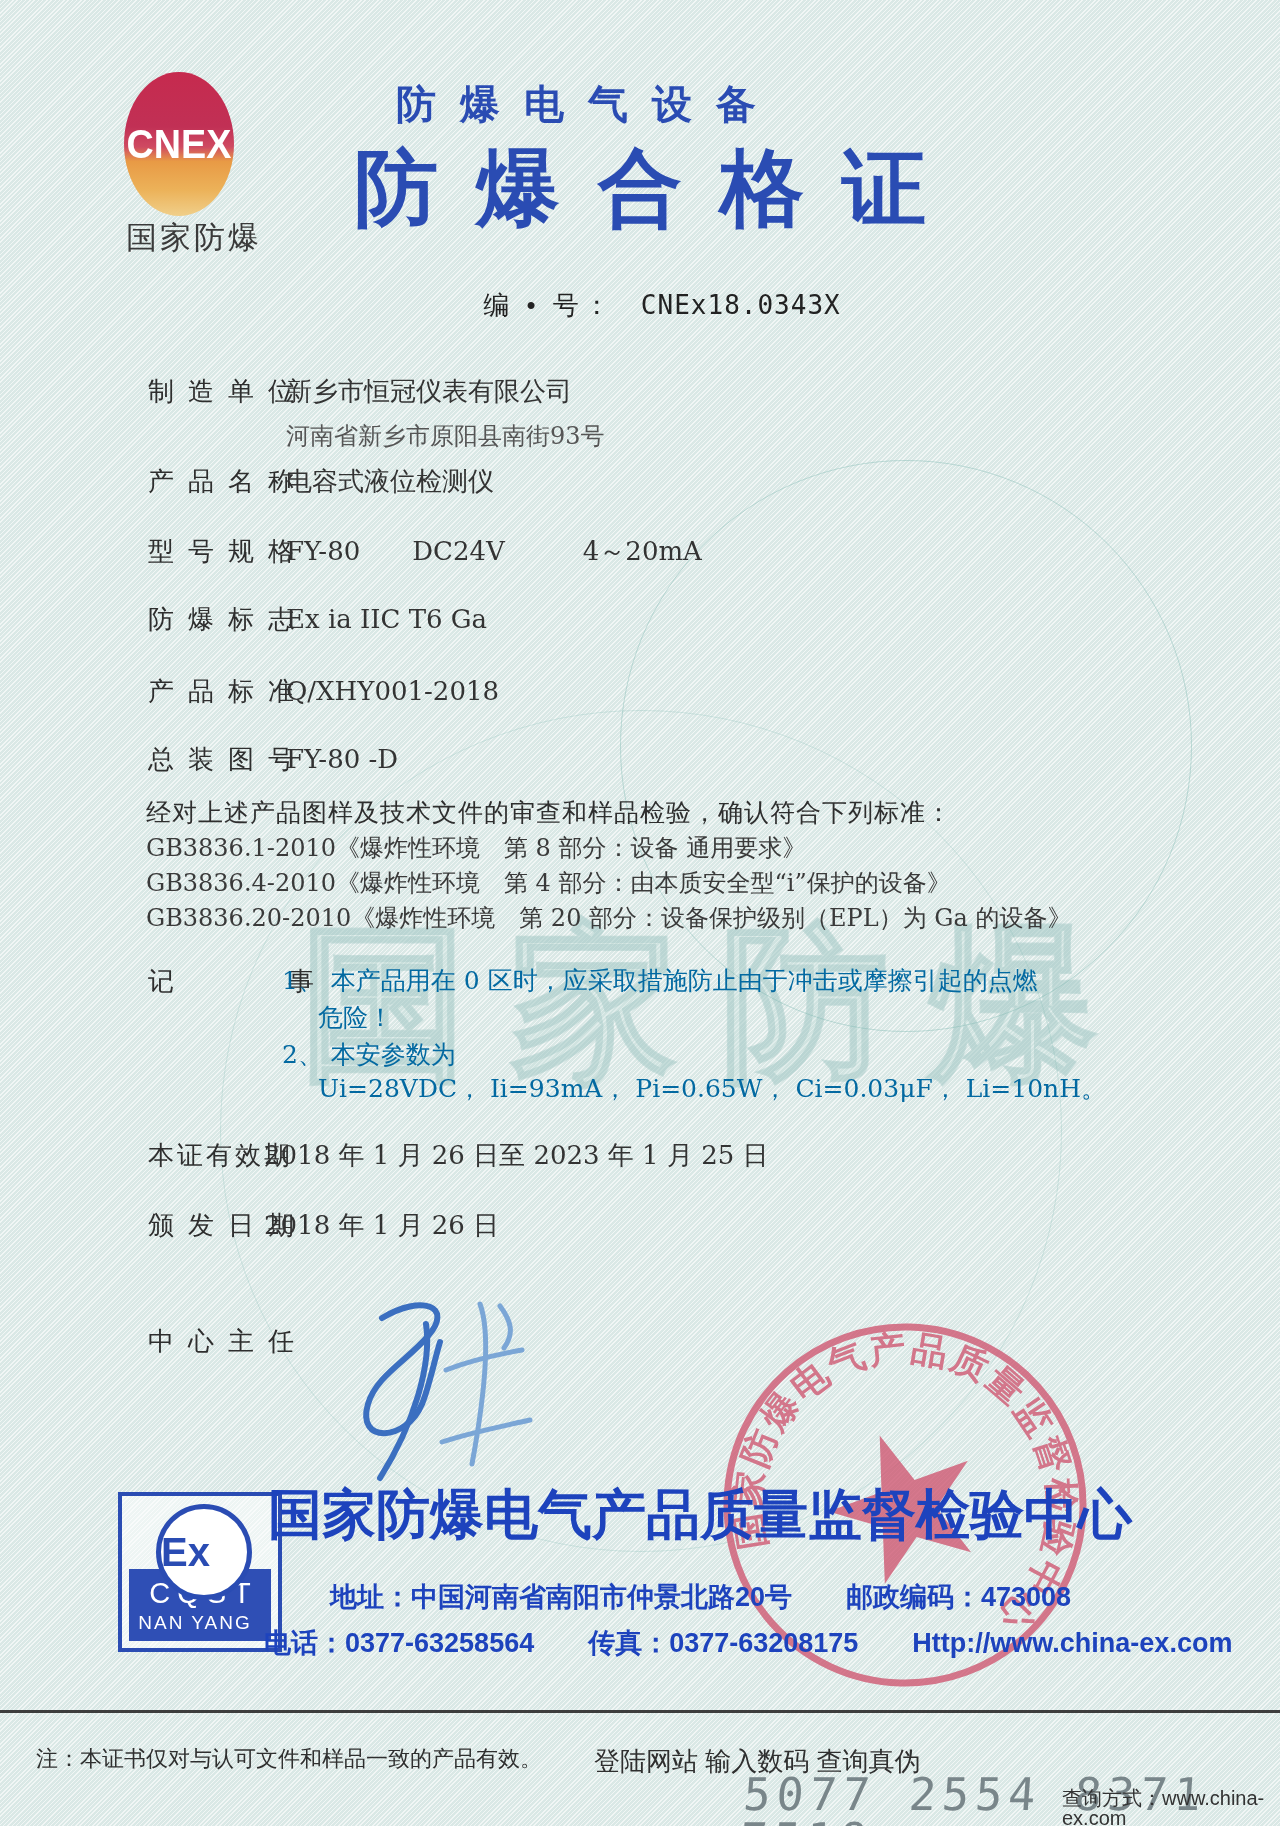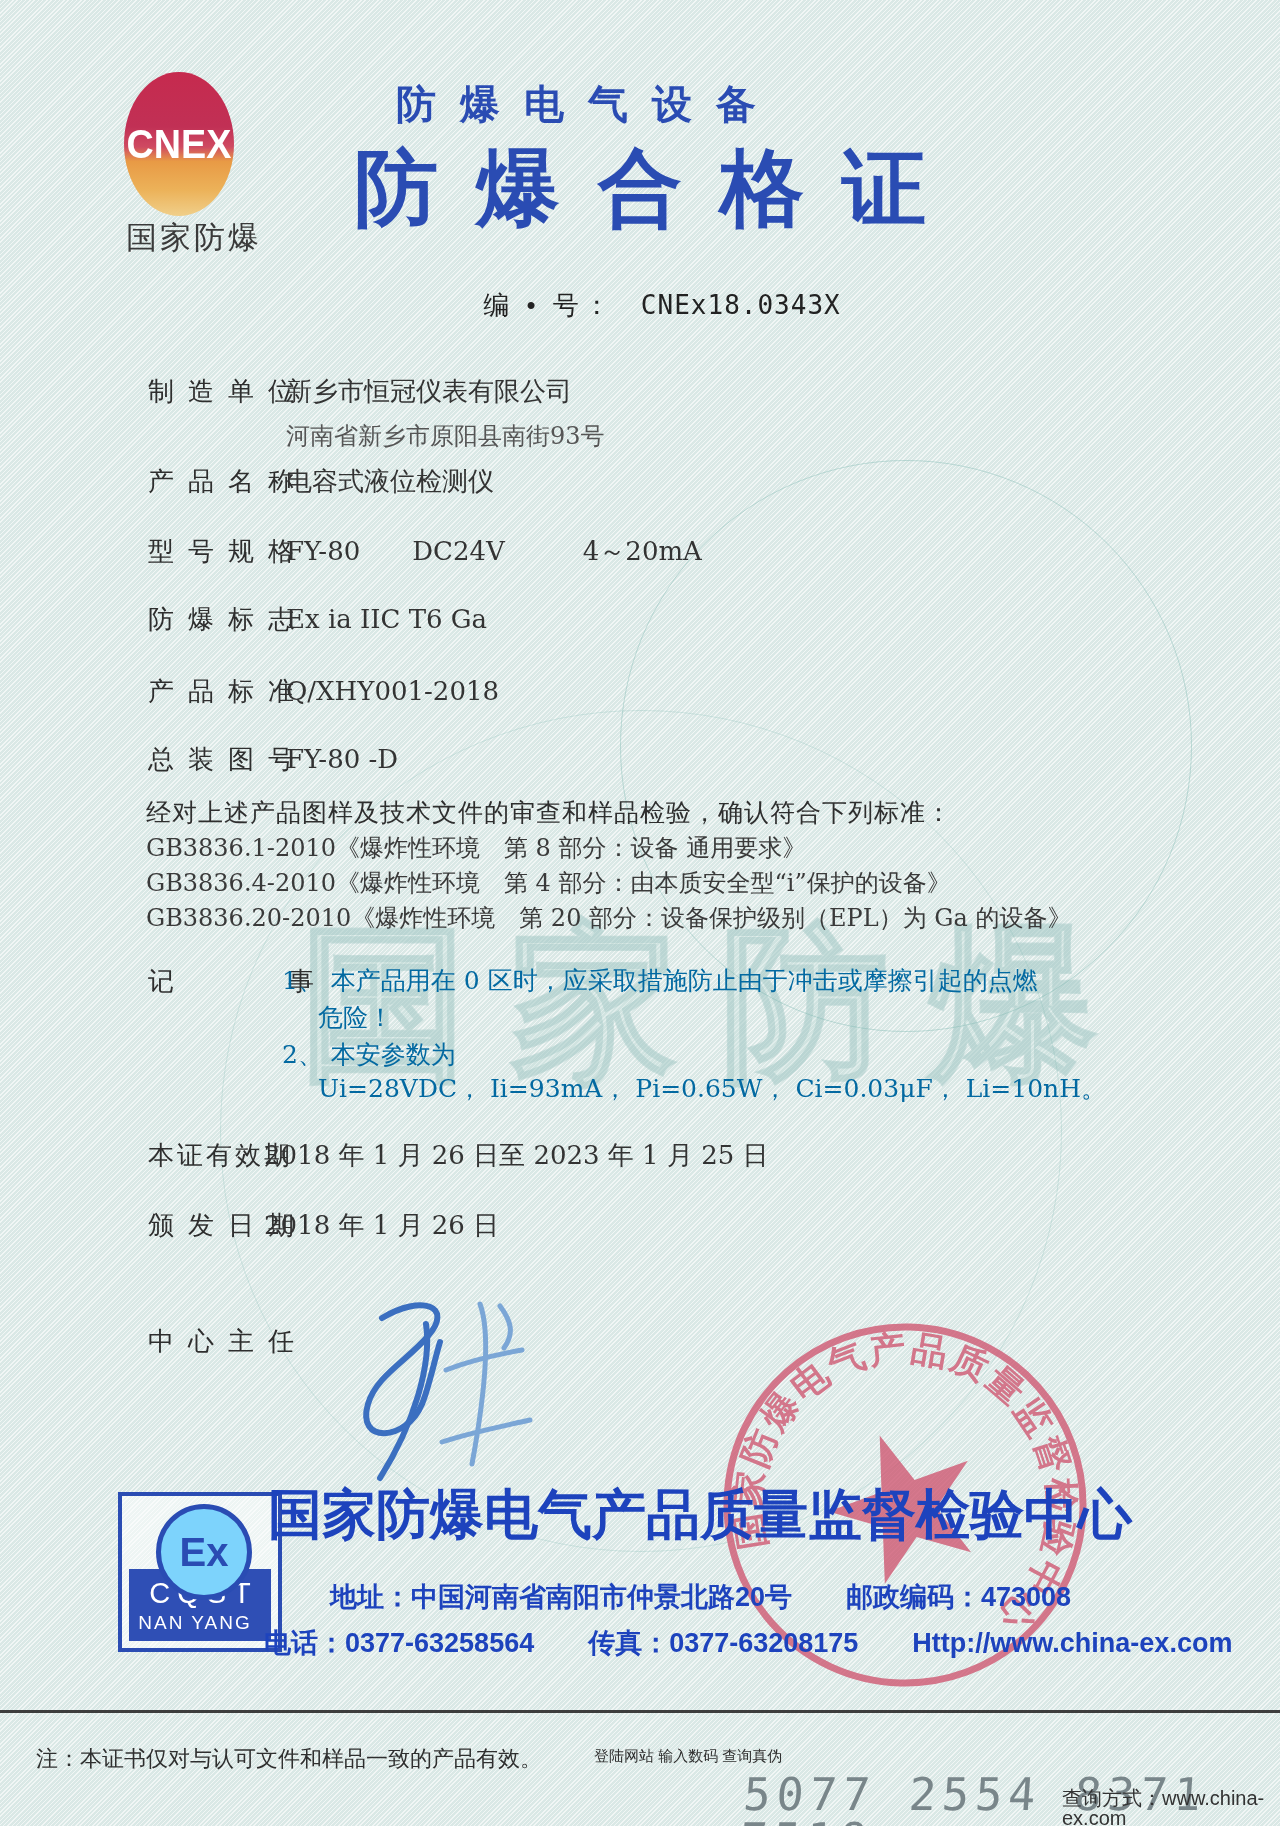--- a/index.html
+++ b/index.html
@@ -38,33 +38,33 @@
   .fvalue2{left:286px;font-size:24px;color:#555;font-family:"DejaVu Serif",serif;}
   .para{left:146px;font-size:25px;color:#2e2e2e;font-weight:500;letter-spacing:1px;}
   .std{left:146px;font-size:24px;color:#3a3a3a;font-family:"DejaVu Serif",serif;}
   .remark{font-size:25px;color:#0369a1;font-family:"DejaVu Serif",serif;}
   .dvalue{left:264px;font-size:26px;color:#333;font-family:"DejaVu Serif",serif;}
   
   .ex-box{left:118px;top:1492px;width:164px;height:160px;border:4px solid #2a4cb3;
     background:rgba(255,255,255,.55);box-sizing:border-box;}
   .ex-blue{position:absolute;left:7px;right:7px;bottom:7px;height:72px;background:#2f4fb5;}
   .ex-circle{position:absolute;left:34px;top:8px;width:86px;height:86px;border-radius:50%;
-    border:5px solid #2a4cb3;background:#7dd3fc;display:flex;align-items:center;justify-content:center;}
+    border:5px solid #2a4cb3;background:#ffffff;display:flex;align-items:center;}
   .ex-ex{color:#2a4cb3;font-weight:800;font-size:40px;}
   .ex-cqst{position:absolute;left:0;right:0;top:10px;text-align:center;color:#fff;
     font-size:29px;letter-spacing:7px;padding-left:7px;}
   .ex-city{position:absolute;left:0;right:10px;top:44px;text-align:center;color:#fff;
     font-size:19px;letter-spacing:2px;}
   .org-name{left:268px;top:1487px;font-size:54px;font-weight:900;color:#1d43bd;
     font-family:"DejaVu Serif",serif;letter-spacing:0px;}
   .org-addr{left:330px;top:1584px;font-size:27px;font-weight:700;color:#1d43bd;}
   .org-tel{left:264px;top:1630px;font-size:27px;font-weight:700;color:#1d43bd;}
   .rule{left:0;top:1710px;width:1280px;height:3px;background:#3d3d3d;}
   .foot-note{left:36px;top:1748px;font-size:22px;color:#2f2f2f;}
-  .foot-hint{left:594px;top:1748px;font-size:15px;color:#2f2f2f;}
+  .foot-hint{left:594px;top:1748px;font-size:26px;color:#2f2f2f;}
   .foot-code{left:742px;top:1772px;font-size:45px;color:#79868a;font-family:"DejaVu Sans Mono",monospace;
     letter-spacing:6px;transform:skewX(-4deg);}
   .foot-query{left:1062px;top:1788px;font-size:20px;color:#333;}
   svg text{font-family:"Liberation Sans",sans-serif;}
 </style>
 </head>
 <body>
 
 <div class="abs wm-text">国家防爆</div>
 <div class="abs g-circle" style="left:620px;top:460px;width:570px;height:570px;"></div>

